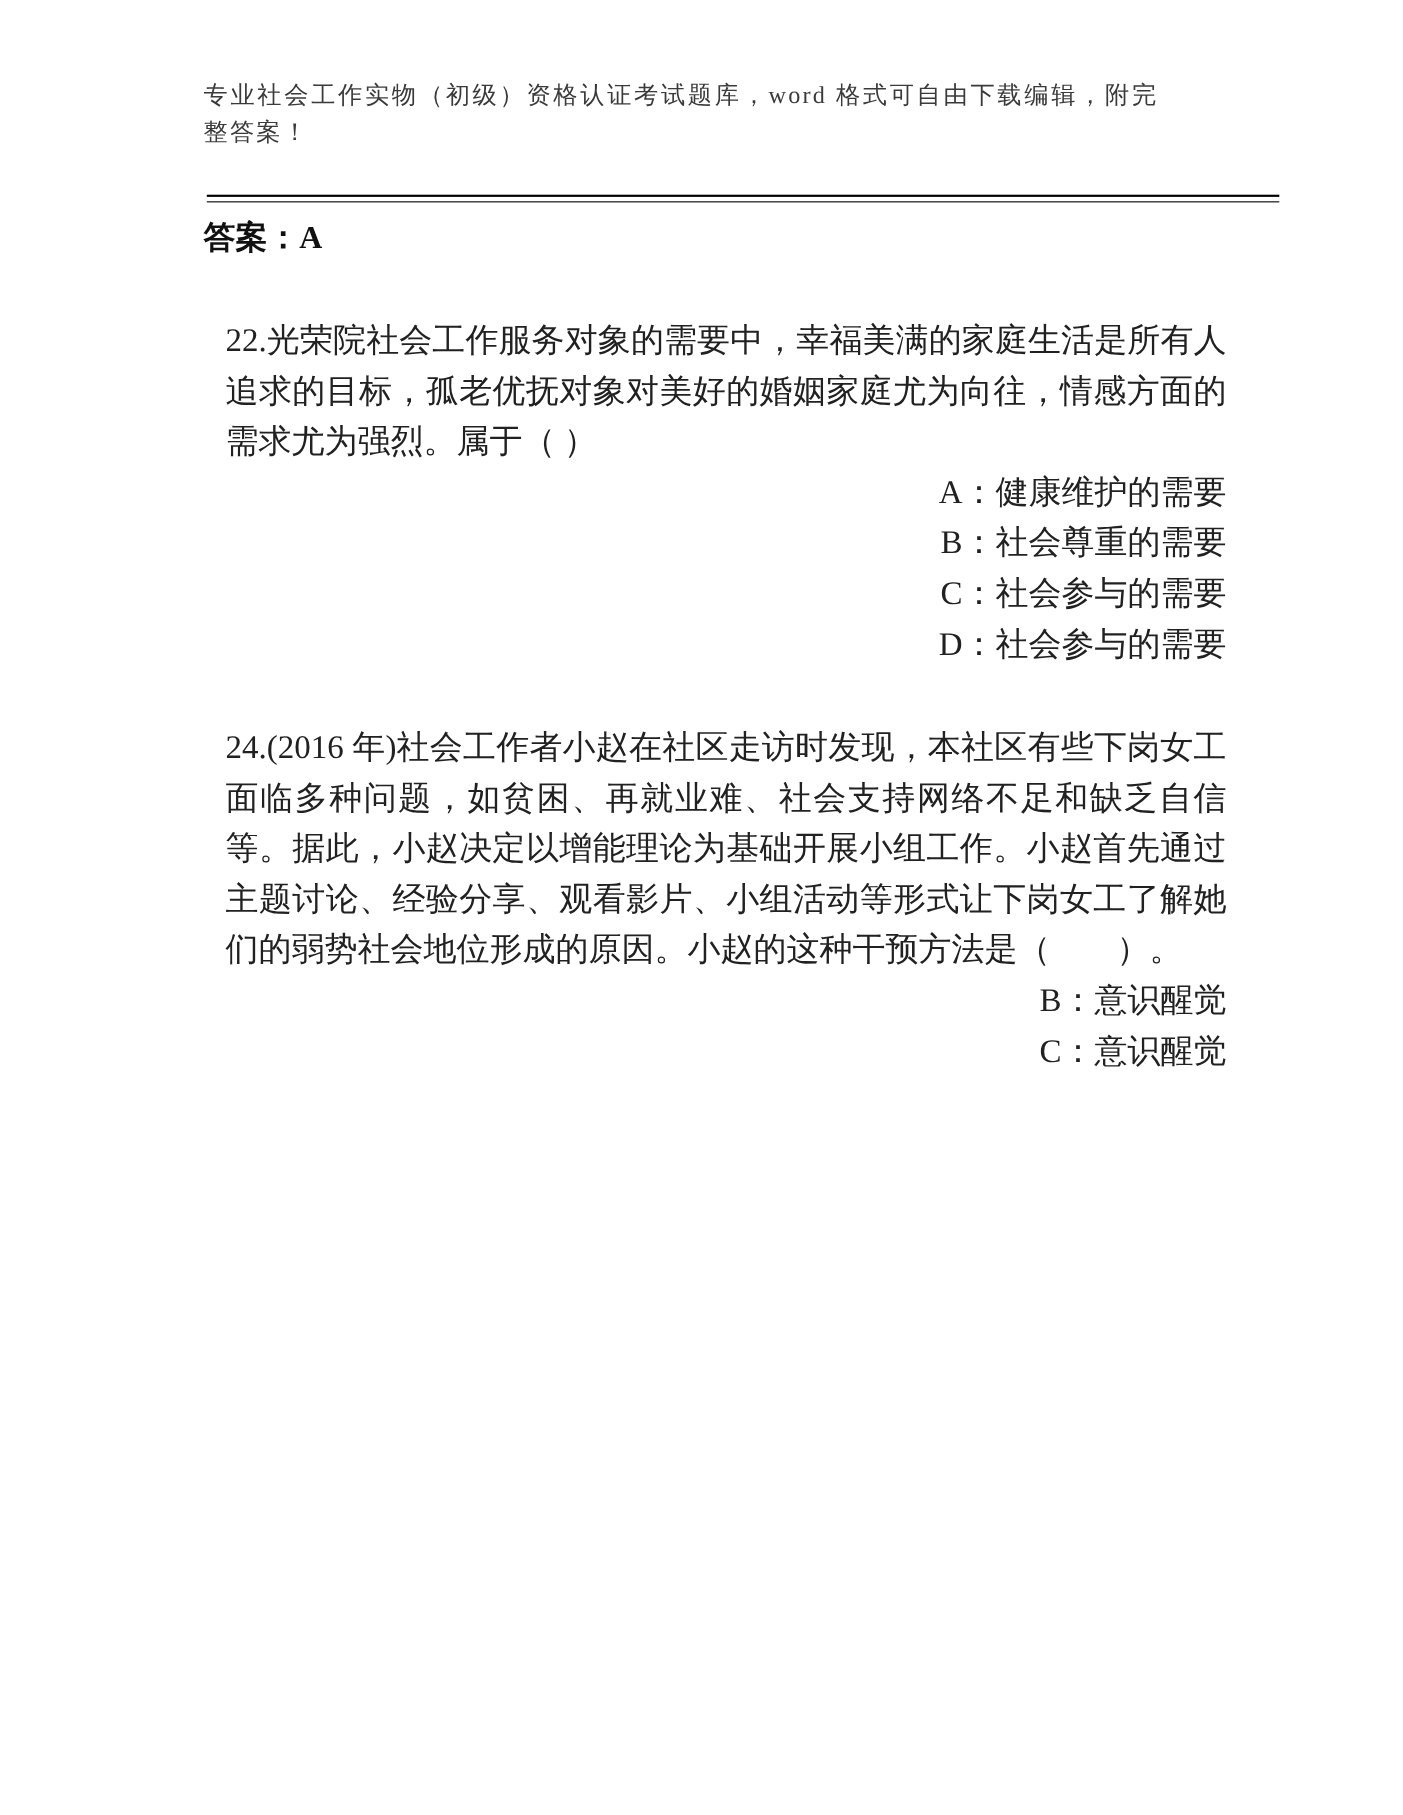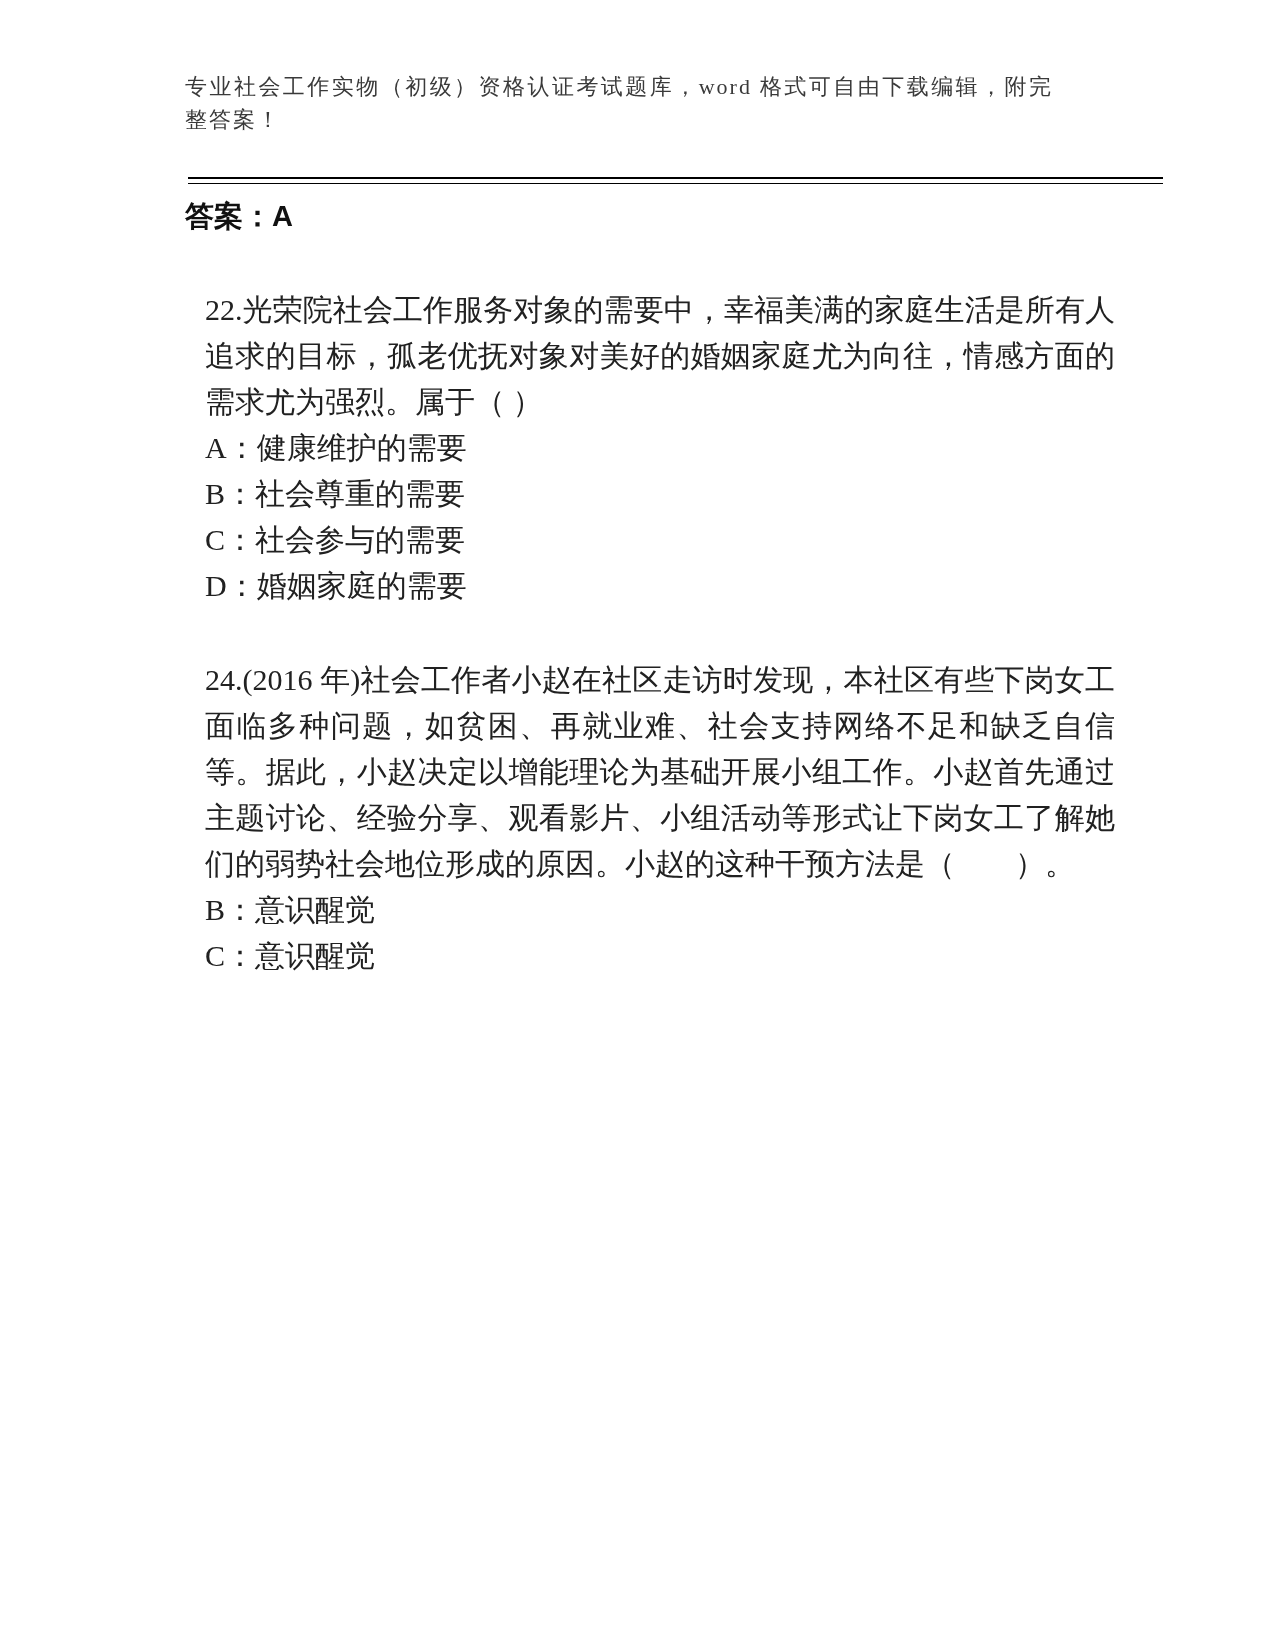--- a/index.html
+++ b/index.html
@@ -37,39 +37,40 @@
     border-bottom: 1px solid #000000;
   }
   .content {
     width: 930px;
     font-size: 30px;
     line-height: 46px;
     color: #212121;
   }
   .answer-line {
     margin: 0;
-    font-family: Liberation Sans, sans-serif;
+    font-family: Liberation Serif, serif;
     font-weight: 600;
     color: #111111;
     font-size: 29px;
   }
   .first-answer {
     margin-top: 9px;
   }
   .question {
     margin-top: 48px;
     margin-left: 20px;
   }
   .q-text {
     margin: 0;
     text-align: justify;
     text-justify: inter-ideograph;
   }
   .option {
     margin: 0;
+    text-align: right;
   }
 </style>
 </head>
 <body>
 
 <div class="page">
 
   <div>
     <p class="header-text">专业社会工作实物（初级）资格认证考试题库，word 格式可自由下载编辑，附完整答案！</p>
   </div>
@@ -78,21 +79,21 @@
 
   <div class="content">
 
     <p class="answer-line first-answer">答案：A</p>
 
     <section class="question">
       <p class="q-text">22.光荣院社会工作服务对象的需要中，幸福美满的家庭生活是所有人追求的目标，孤老优抚对象对美好的婚姻家庭尤为向往，情感方面的需求尤为强烈。属于（ ）</p>
       <p class="option">A：健康维护的需要</p>
       <p class="option">B：社会尊重的需要</p>
       <p class="option">C：社会参与的需要</p>
-      <p class="option">D：婚姻家庭的需要</p>
+      <p class="option">D：社会参与的需要</p>
     </section>
 
 
     <section class="question">
       <p class="q-text">24.(2016 年)社会工作者小赵在社区走访时发现，本社区有些下岗女工面临多种问题，如贫困、再就业难、社会支持网络不足和缺乏自信等。据此，小赵决定以增能理论为基础开展小组工作。小赵首先通过主题讨论、经验分享、观看影片、小组活动等形式让下岗女工了解她们的弱势社会地位形成的原因。小赵的这种干预方法是（　　）。</p>
       <p class="option">B：意识醒觉</p>
       <p class="option">C：意识醒觉</p>
     </section>
 
   </div>

